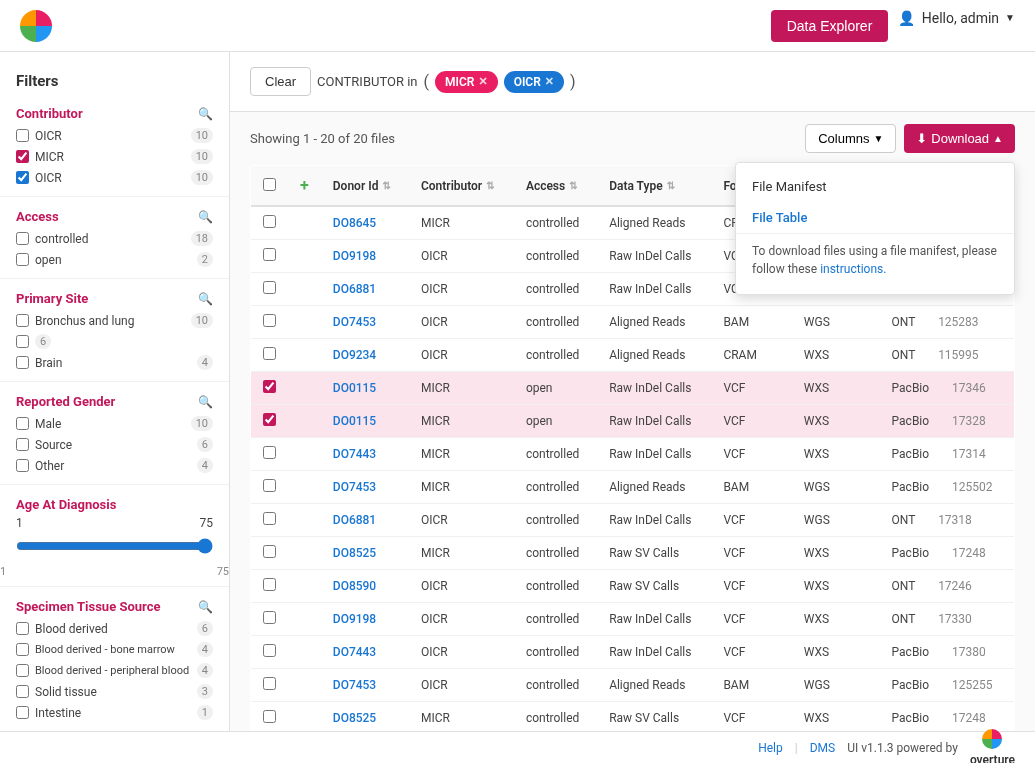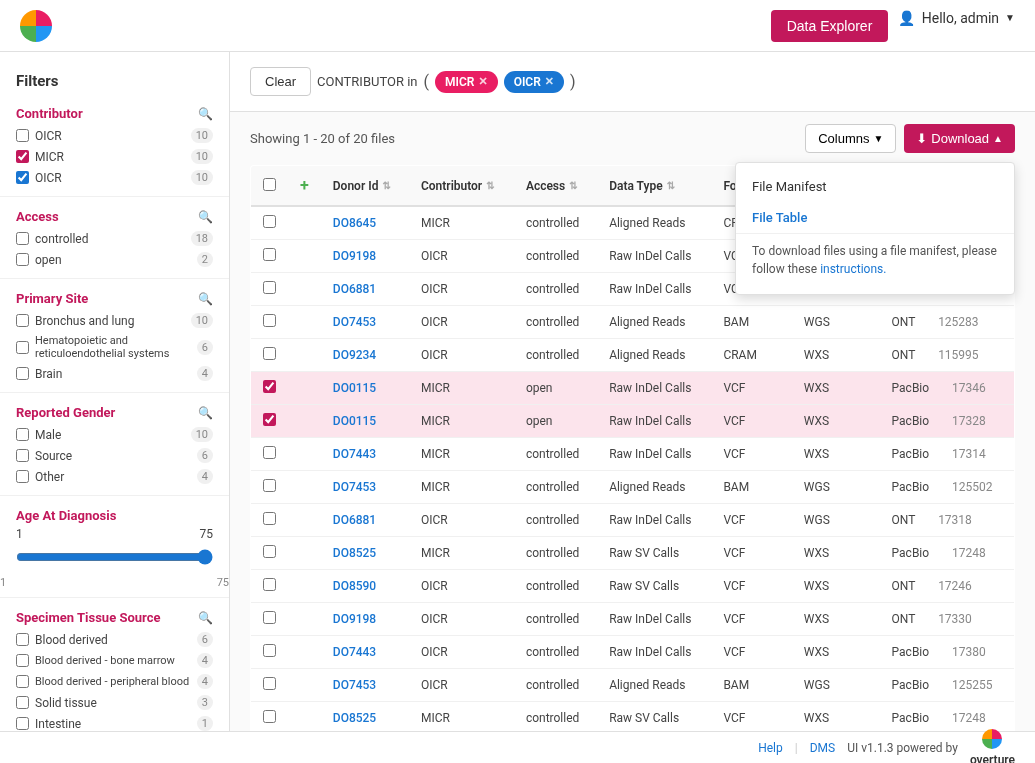--- a/index.html
+++ b/index.html
@@ -149,21 +149,20 @@
         <span class="filter-header-label">Primary Site</span>
         <span class="search-icon-small">🔍</span>
       </div>
       <div class="filter-item">
         <input type="checkbox" id="bronchus" style="">
         <label for="bronchus">Bronchus and lung</label>
         <span class="filter-count">10</span>
       </div>
       <div class="filter-item">
         <input type="checkbox" id="hematopoietic" style="">
-        <label for="hematopoietic" style="font-size:11px;">Hematopoietic and reticuloendothelial systems</label>
         <span class="filter-count">6</span>
       </div>
       <div class="filter-item">
         <input type="checkbox" id="brain" style="">
         <label for="brain">Brain</label>
         <span class="filter-count">4</span>
       </div>
     </div>
 
     <div class="filter-section">

